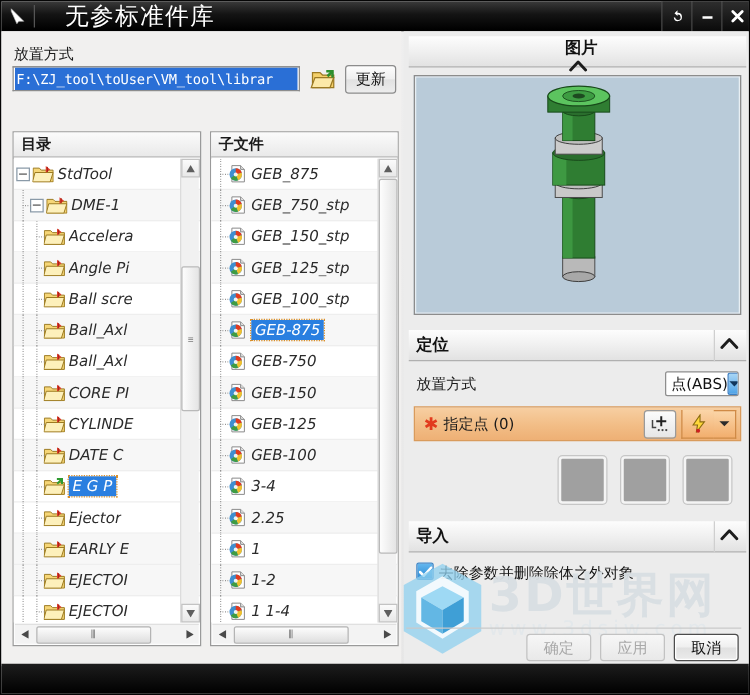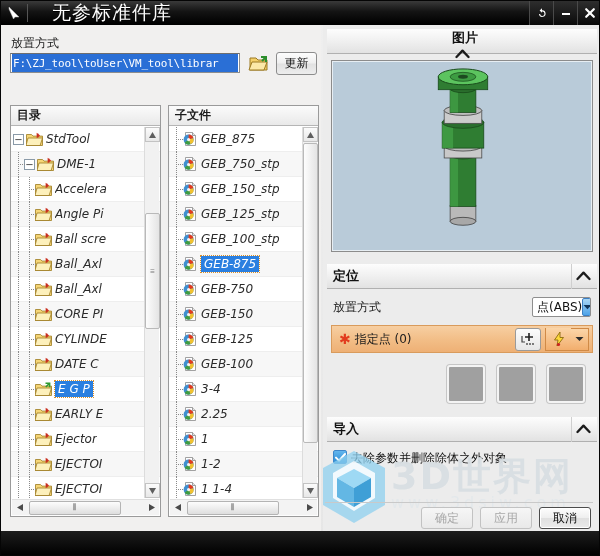--- a/index.html
+++ b/index.html
@@ -469,41 +469,41 @@
             <span class="dotline"></span>
             <span class="dotline elbow"></span>
             <svg class="folder-ico" viewBox="0 0 17 14">
               <path d="M0.5 2.5 h5 l1.5 1.6 h9.5 v9.4 h-16 z" fill="#f6d677" stroke="#9d7b21" stroke-width="0.8"></path>
               <path d="M2 6 h14.5 l-2.4 7.5 h-14.1 z" fill="#fdf0bb" stroke="#9d7b21" stroke-width="0.8"></path>
               <path d="M10.5 1.2 L14.6 1.2 L14.6 5.2" fill="none" stroke="#2f9b31" stroke-width="1.6"></path>
               <path d="M14.6 1.2 L10.8 5" stroke="#2f9b31" stroke-width="1.6"></path>
             </svg>
             <span class="lbl">E G P</span>
           </div>
+          <div class="row">
+            <span class="dotline"></span>
+            <span class="dotline elbow"></span>
+            <svg class="folder-ico" viewBox="0 0 17 14">
+              <path d="M0.5 2.5 h5 l1.5 1.6 h9.5 v9.4 h-16 z" fill="#f6d677" stroke="#9d7b21" stroke-width="0.8"></path>
+              <path d="M2 6 h14.5 l-2.4 7.5 h-14.1 z" fill="#fdf0bb" stroke="#9d7b21" stroke-width="0.8"></path>
+              <path d="M10.6 0.8 L14.2 3.6 L10.6 6.2 Z" fill="#e03a2a"></path>
+              <path d="M11.9 1.5 L11.9 5.6" stroke="#a32318" stroke-width="0.8"></path>
+            </svg>
+            <span class="lbl">Ejector</span>
+          </div>
           <div class="row alt">
             <span class="dotline"></span>
             <span class="dotline elbow"></span>
             <svg class="folder-ico" viewBox="0 0 17 14">
               <path d="M0.5 2.5 h5 l1.5 1.6 h9.5 v9.4 h-16 z" fill="#f6d677" stroke="#9d7b21" stroke-width="0.8"></path>
               <path d="M2 6 h14.5 l-2.4 7.5 h-14.1 z" fill="#fdf0bb" stroke="#9d7b21" stroke-width="0.8"></path>
               <path d="M10.6 0.8 L14.2 3.6 L10.6 6.2 Z" fill="#e03a2a"></path>
               <path d="M11.9 1.5 L11.9 5.6" stroke="#a32318" stroke-width="0.8"></path>
             </svg>
             <span class="lbl">EARLY E</span>
-          </div>
-          <div class="row">
-            <span class="dotline"></span>
-            <span class="dotline elbow"></span>
-            <svg class="folder-ico" viewBox="0 0 17 14">
-              <path d="M0.5 2.5 h5 l1.5 1.6 h9.5 v9.4 h-16 z" fill="#f6d677" stroke="#9d7b21" stroke-width="0.8"></path>
-              <path d="M2 6 h14.5 l-2.4 7.5 h-14.1 z" fill="#fdf0bb" stroke="#9d7b21" stroke-width="0.8"></path>
-              <path d="M10.6 0.8 L14.2 3.6 L10.6 6.2 Z" fill="#e03a2a"></path>
-              <path d="M11.9 1.5 L11.9 5.6" stroke="#a32318" stroke-width="0.8"></path>
-            </svg>
-            <span class="lbl">Ejector</span>
           </div>
           <div class="row alt">
             <span class="dotline"></span>
             <span class="dotline elbow"></span>
             <svg class="folder-ico" viewBox="0 0 17 14">
               <path d="M0.5 2.5 h5 l1.5 1.6 h9.5 v9.4 h-16 z" fill="#f6d677" stroke="#9d7b21" stroke-width="0.8"></path>
               <path d="M2 6 h14.5 l-2.4 7.5 h-14.1 z" fill="#fdf0bb" stroke="#9d7b21" stroke-width="0.8"></path>
               <path d="M10.6 0.8 L14.2 3.6 L10.6 6.2 Z" fill="#e03a2a"></path>
               <path d="M11.9 1.5 L11.9 5.6" stroke="#a32318" stroke-width="0.8"></path>
             </svg>

